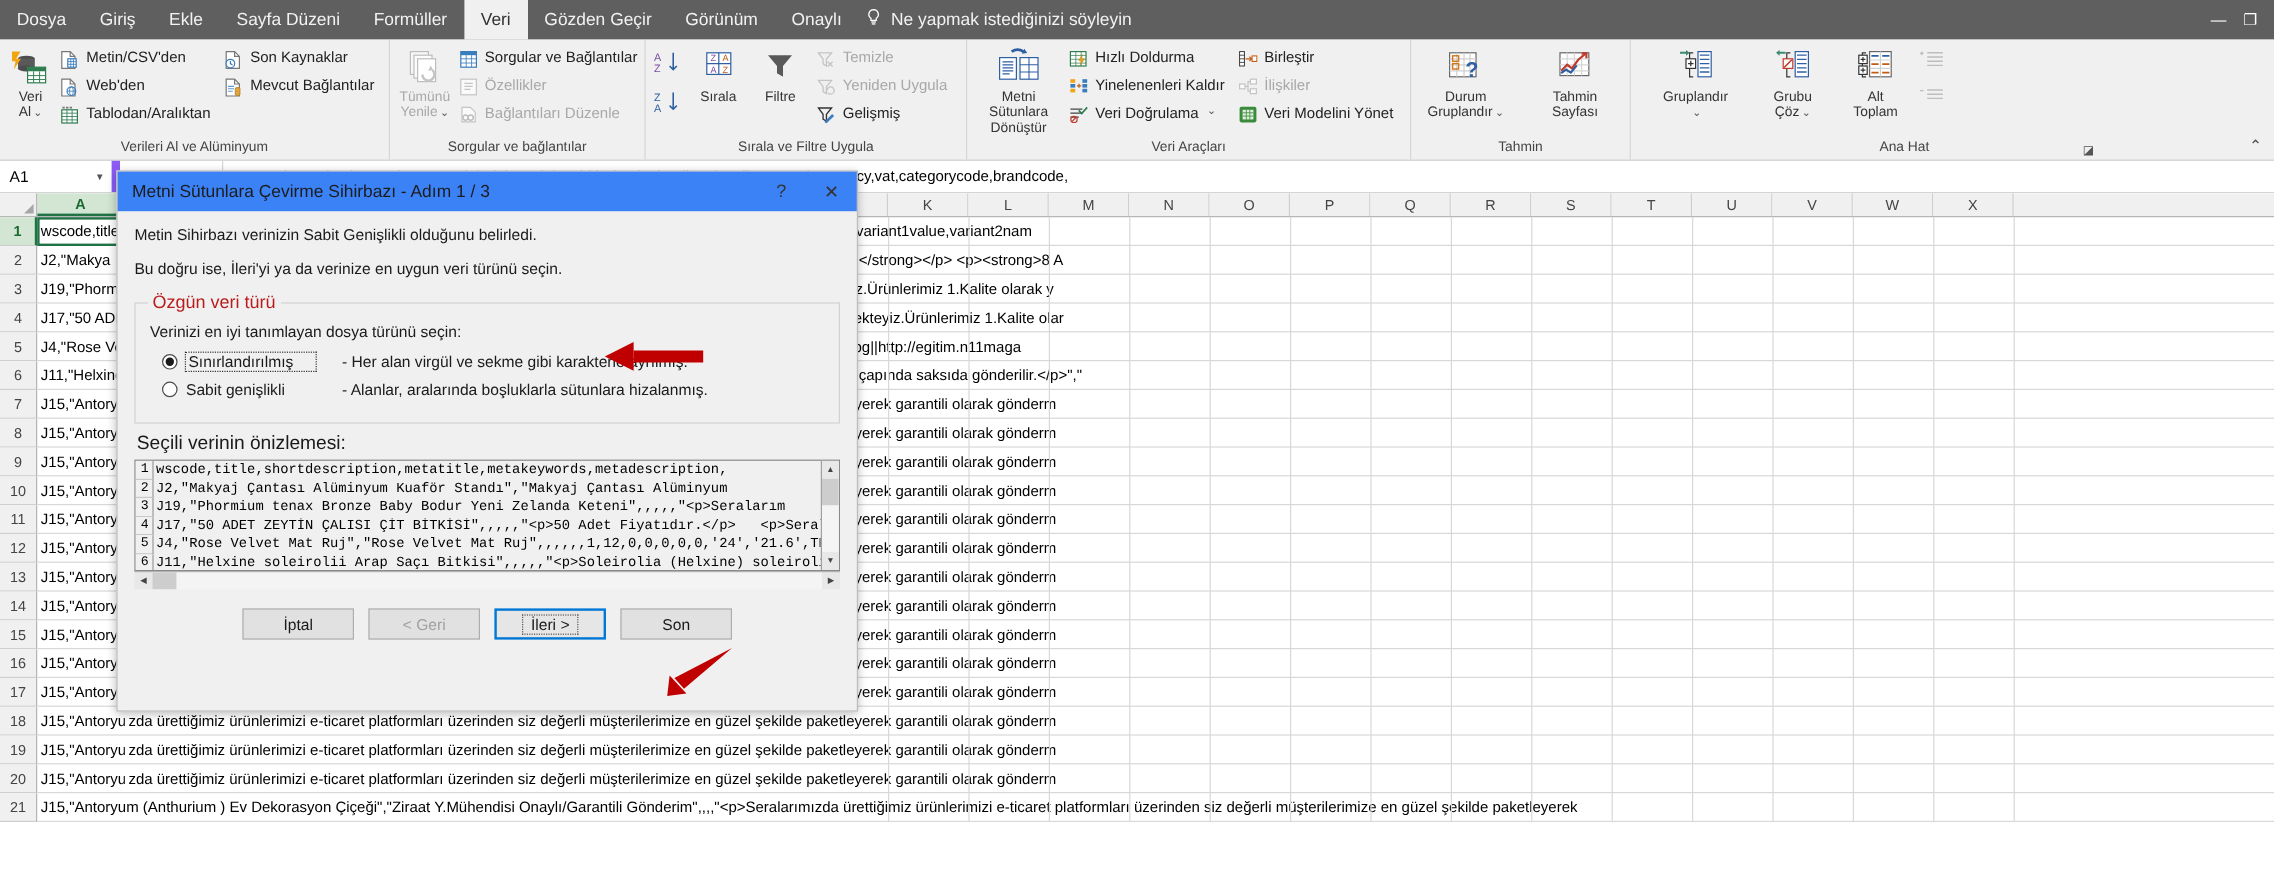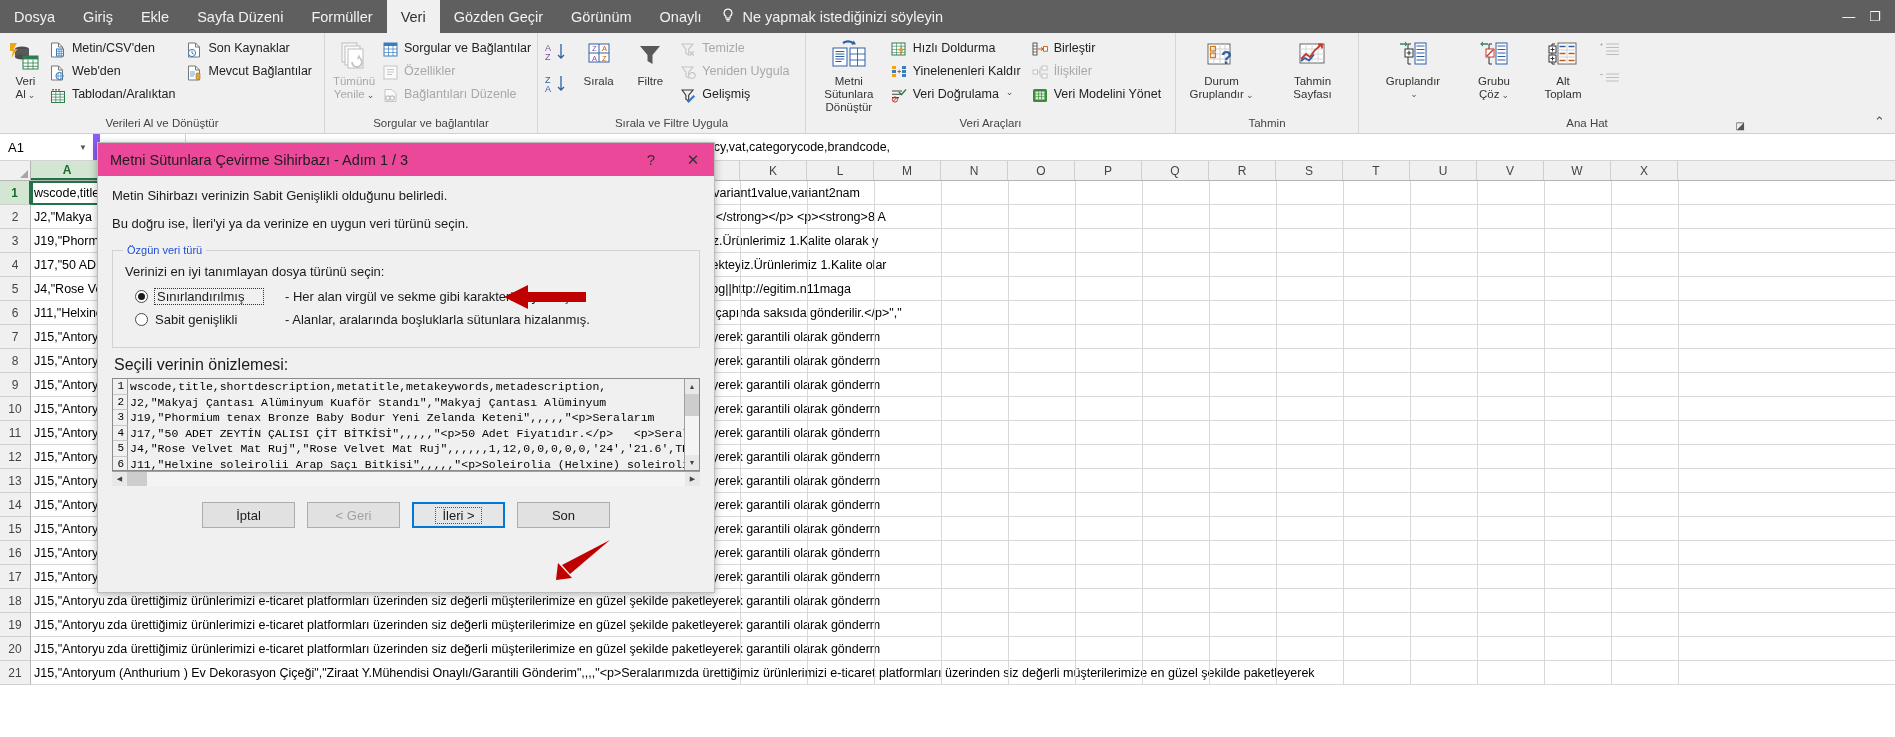--- a/index.html
+++ b/index.html
@@ -97,34 +97,34 @@
   .cell-a { position:absolute; left:0; top:0; width:73px; height:24px; border:2px solid #217346; background:transparent; z-index:5;}
   .rowtext { padding-left: 3px; overflow:hidden; }
 
   
   .dialog {
     position: absolute; left: 97px; top: 142px; width: 618px; height: 451px;
     background: #f0f0f0; border: 1px solid #bcbcbc; box-shadow: 0 2px 8px rgba(0,0,0,.30);
     z-index: 40; font-size: 13px; color: #1a1a1a;
   }
   .dlg-title {
-    height: 33px; background: #ec4899; display: flex; align-items: center;
+    height: 33px; background: #3b82f6; display: flex; align-items: center;
     padding-left: 12px; font-size: 14.5px; color: #1c1c1c;
   }
   .dlg-title .spacer { flex: 1; }
   .dlg-help, .dlg-close {
     width: 42px; height: 33px; display:flex; align-items:center; justify-content:center;
     font-size: 15px; color:#333;
   }
   .dlg-body { padding: 12px 14px 0 14px; }
   .dlg-line { margin: 0 0 13px 0; font-size: 13px; }
   fieldset.grp {
     border: 1px solid #d2d2d2; border-radius: 0; margin: 6px 0 0 0; padding: 6px 10px 12px 10px;
   }
-  fieldset.grp legend { font-size: 11px; padding: 0 4px; color: #1d4ed8; }
+  fieldset.grp legend { font-size: 15px; padding: 0 4px; color: #b91c1c; }
   .grp-sub { margin: 2px 0 10px 2px; font-size: 13px; }
   .radio-row { display:flex; align-items:center; margin: 0 0 8px 12px; font-size: 13px; }
   .radio {
     width: 13px; height: 13px; border-radius: 50%; border: 1px solid #4a4a4a; background:#fff;
     display:inline-flex; align-items:center; justify-content:center; margin-right: 7px; flex:0 0 13px;
   }
   .radio .dot { width:7px;height:7px;border-radius:50%;background:#1a1a1a; }
   .radio-label { min-width: 108px; }
   .radio-label.focused { outline: 1px dotted #333; padding: 0 2px; }
   .radio-desc { margin-left: 22px; }
@@ -287,21 +287,21 @@
                 <path d="M1.5 1h7l4 4v10h-11z" fill="#fff" stroke="#777"></path>
                 <path d="M8.5 1v4h4" fill="none" stroke="#777"></path>
                 <path d="M3 7h5M3 9h5M3 11h4" stroke="#5b9bd5" stroke-width=".9"></path>
                 <rect x="9" y="8" width="4" height="6.5" rx="1" fill="#e0a33e" stroke="#a87a22" stroke-width=".6"></rect>
               </svg>
             </span>
           <span>Mevcut Bağlantılar</span>
         </div>
       </div>
     </div>
-    <div class="group-title">Verileri Al ve Dönüştür</div>
+    <div class="group-title">Verileri Al ve Alüminyum</div>
   </div>
 
   <div class="group" style="width:213px">
     <div class="group-body">
       <div class="bigbtn" style="color:#a8a8a8">
         <div class="ico">
           <svg width="34" height="34" viewBox="0 0 34 34">
             <rect x="5" y="3" width="15" height="19" fill="#f7f7f7" stroke="#bdbdbd"></rect>
             <rect x="8" y="6" width="15" height="19" fill="#fcfcfc" stroke="#bdbdbd"></rect>
             <rect x="11" y="9" width="15" height="19" fill="#ffffff" stroke="#bdbdbd"></rect>

